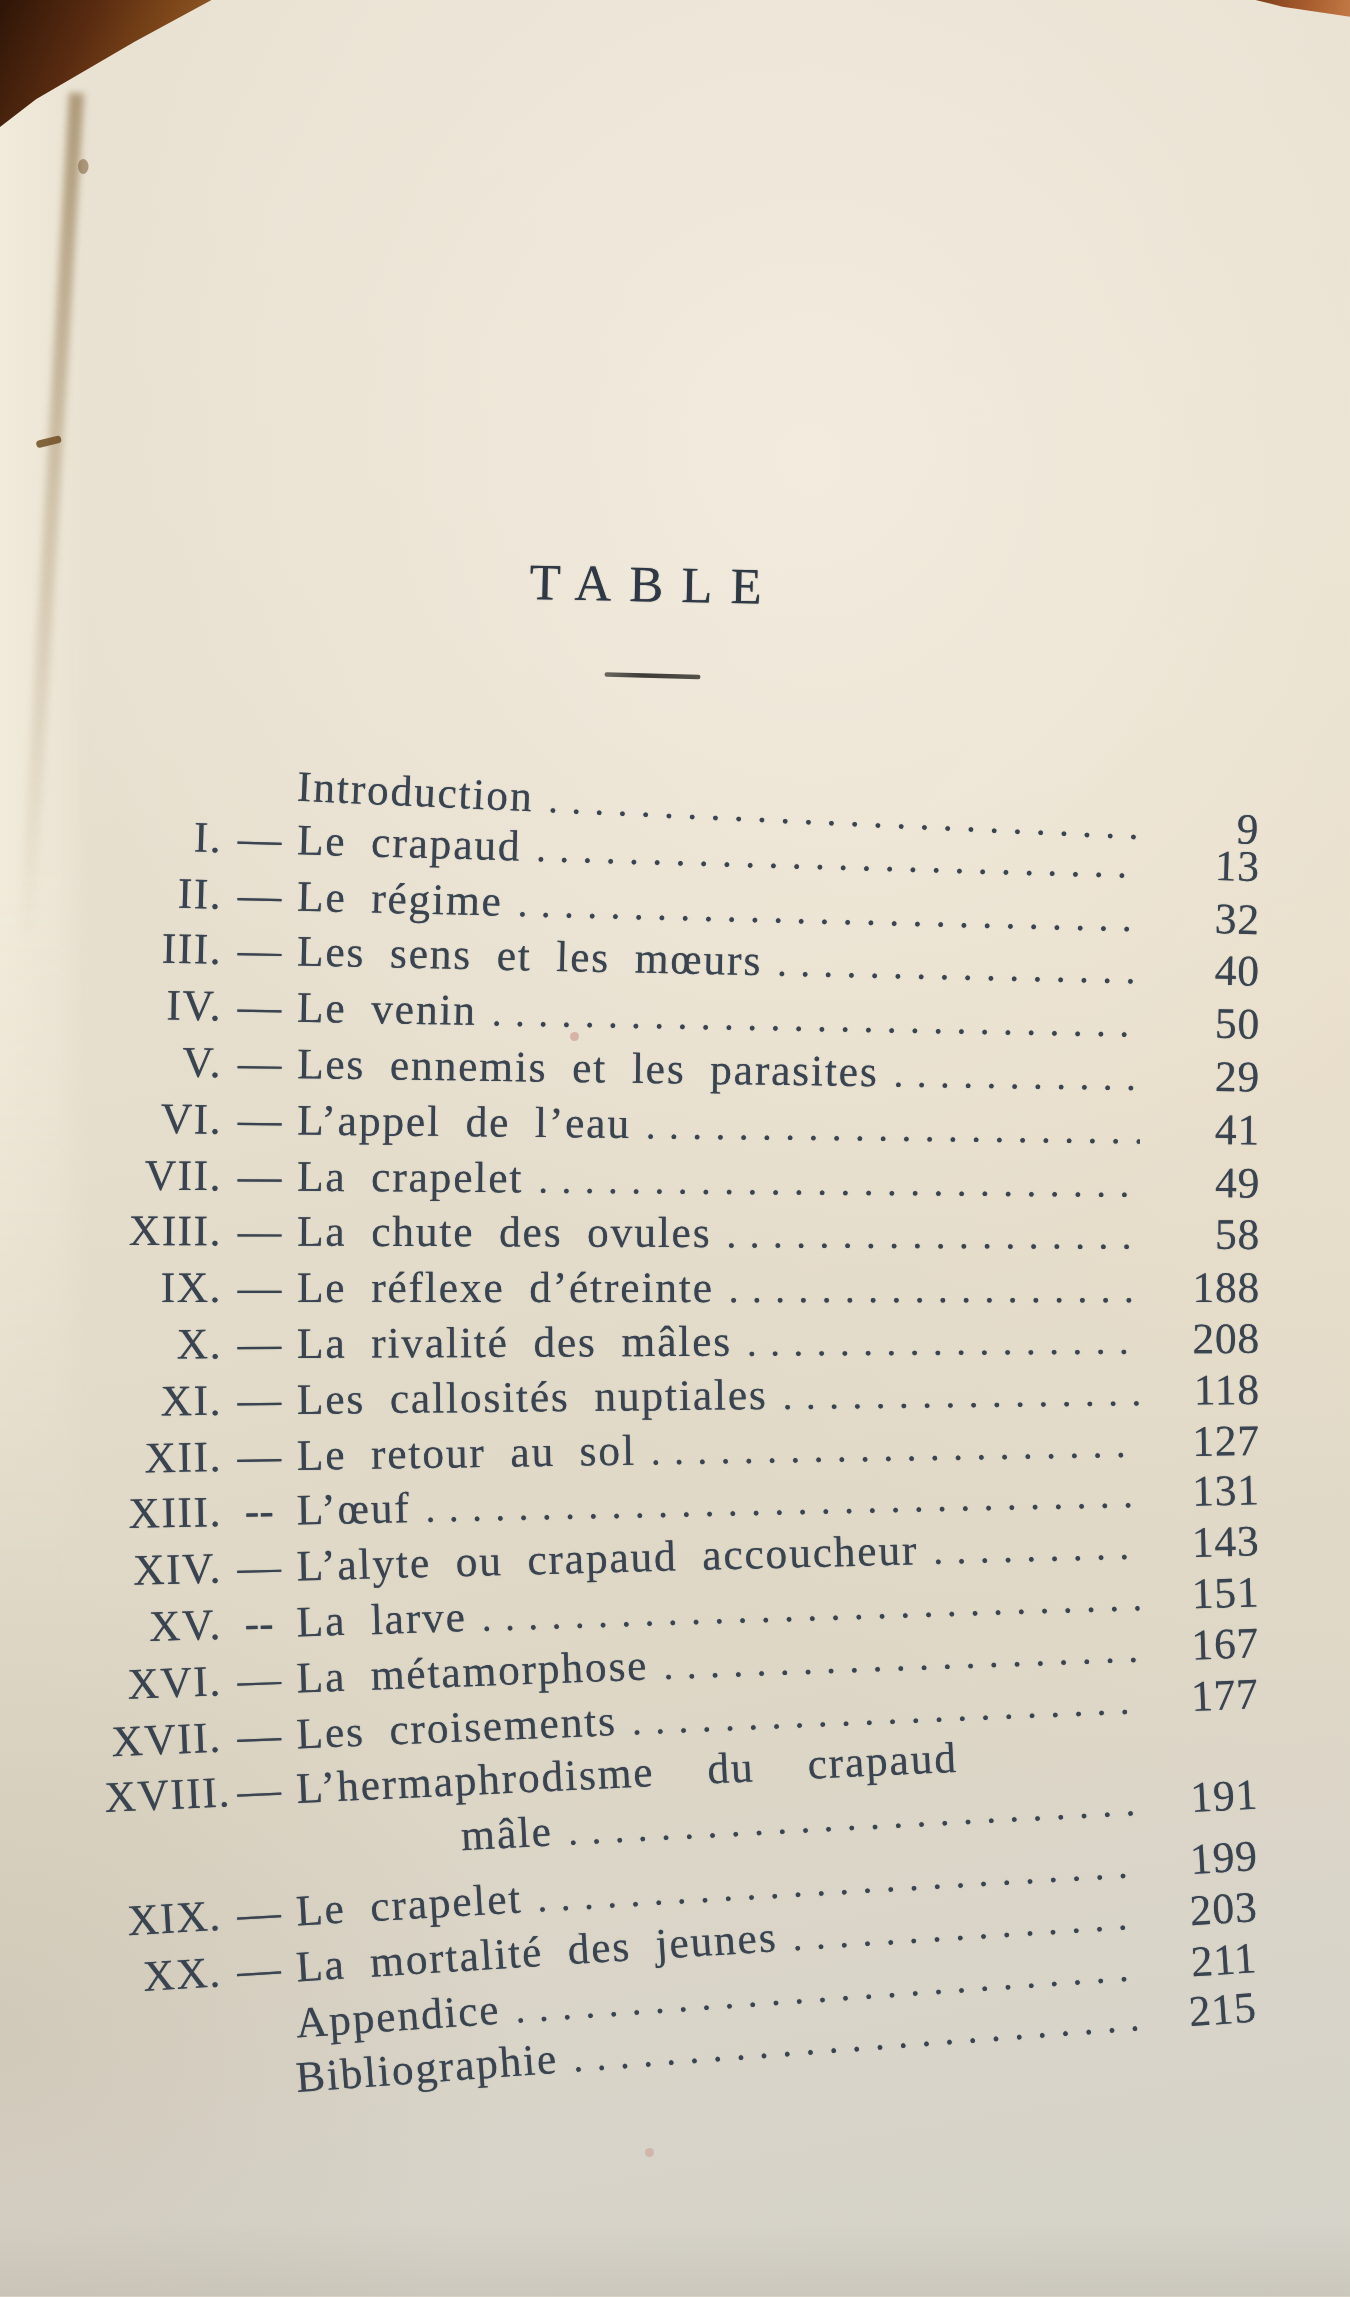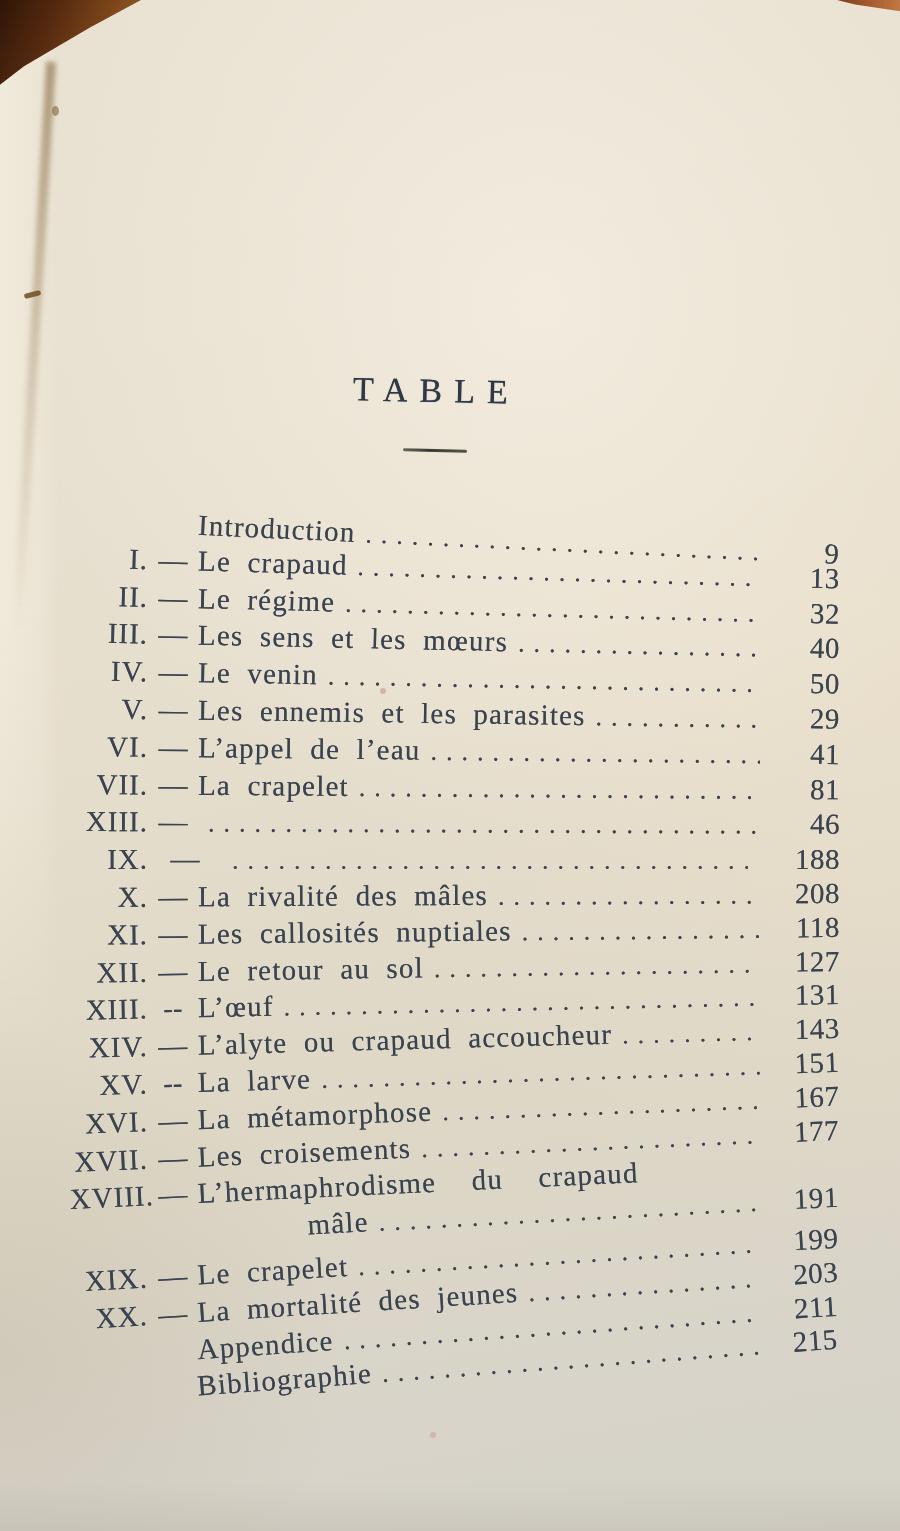--- a/index.html
+++ b/index.html
@@ -130,31 +130,33 @@
         <span class="dash">—</span>
         <span class="label">L’appel de l’eau</span>
         <span class="leader"></span>
         <span class="pg">41</span>
       </div>
       <div class="row" style="transform: rotate(0.4deg);">
         <span class="num">VII.</span>
         <span class="dash">—</span>
         <span class="label">La crapelet</span>
         <span class="leader"></span>
-        <span class="pg">81</span>
+        <span class="pg">49</span>
       </div>
       <div class="row" style="transform: rotate(0.2deg);">
         <span class="num">XIII.</span>
         <span class="dash">—</span>
-        <span class="leader"></span>
-        <span class="pg">46</span>
-      </div>
-      <div class="row" style="transform: rotate(0deg); gap: 12px;">
+        <span class="label">La chute des ovules</span>
+        <span class="leader"></span>
+        <span class="pg">58</span>
+      </div>
+      <div class="row" style="transform: rotate(0deg);">
         <span class="num">IX.</span>
         <span class="dash">—</span>
+        <span class="label">Le réflexe d’étreinte</span>
         <span class="leader"></span>
         <span class="pg">188</span>
       </div>
       <div class="row" style="transform: rotate(-0.3deg);">
         <span class="num">X.</span>
         <span class="dash">—</span>
         <span class="label">La rivalité des mâles</span>
         <span class="leader"></span>
         <span class="pg">208</span>
       </div>

